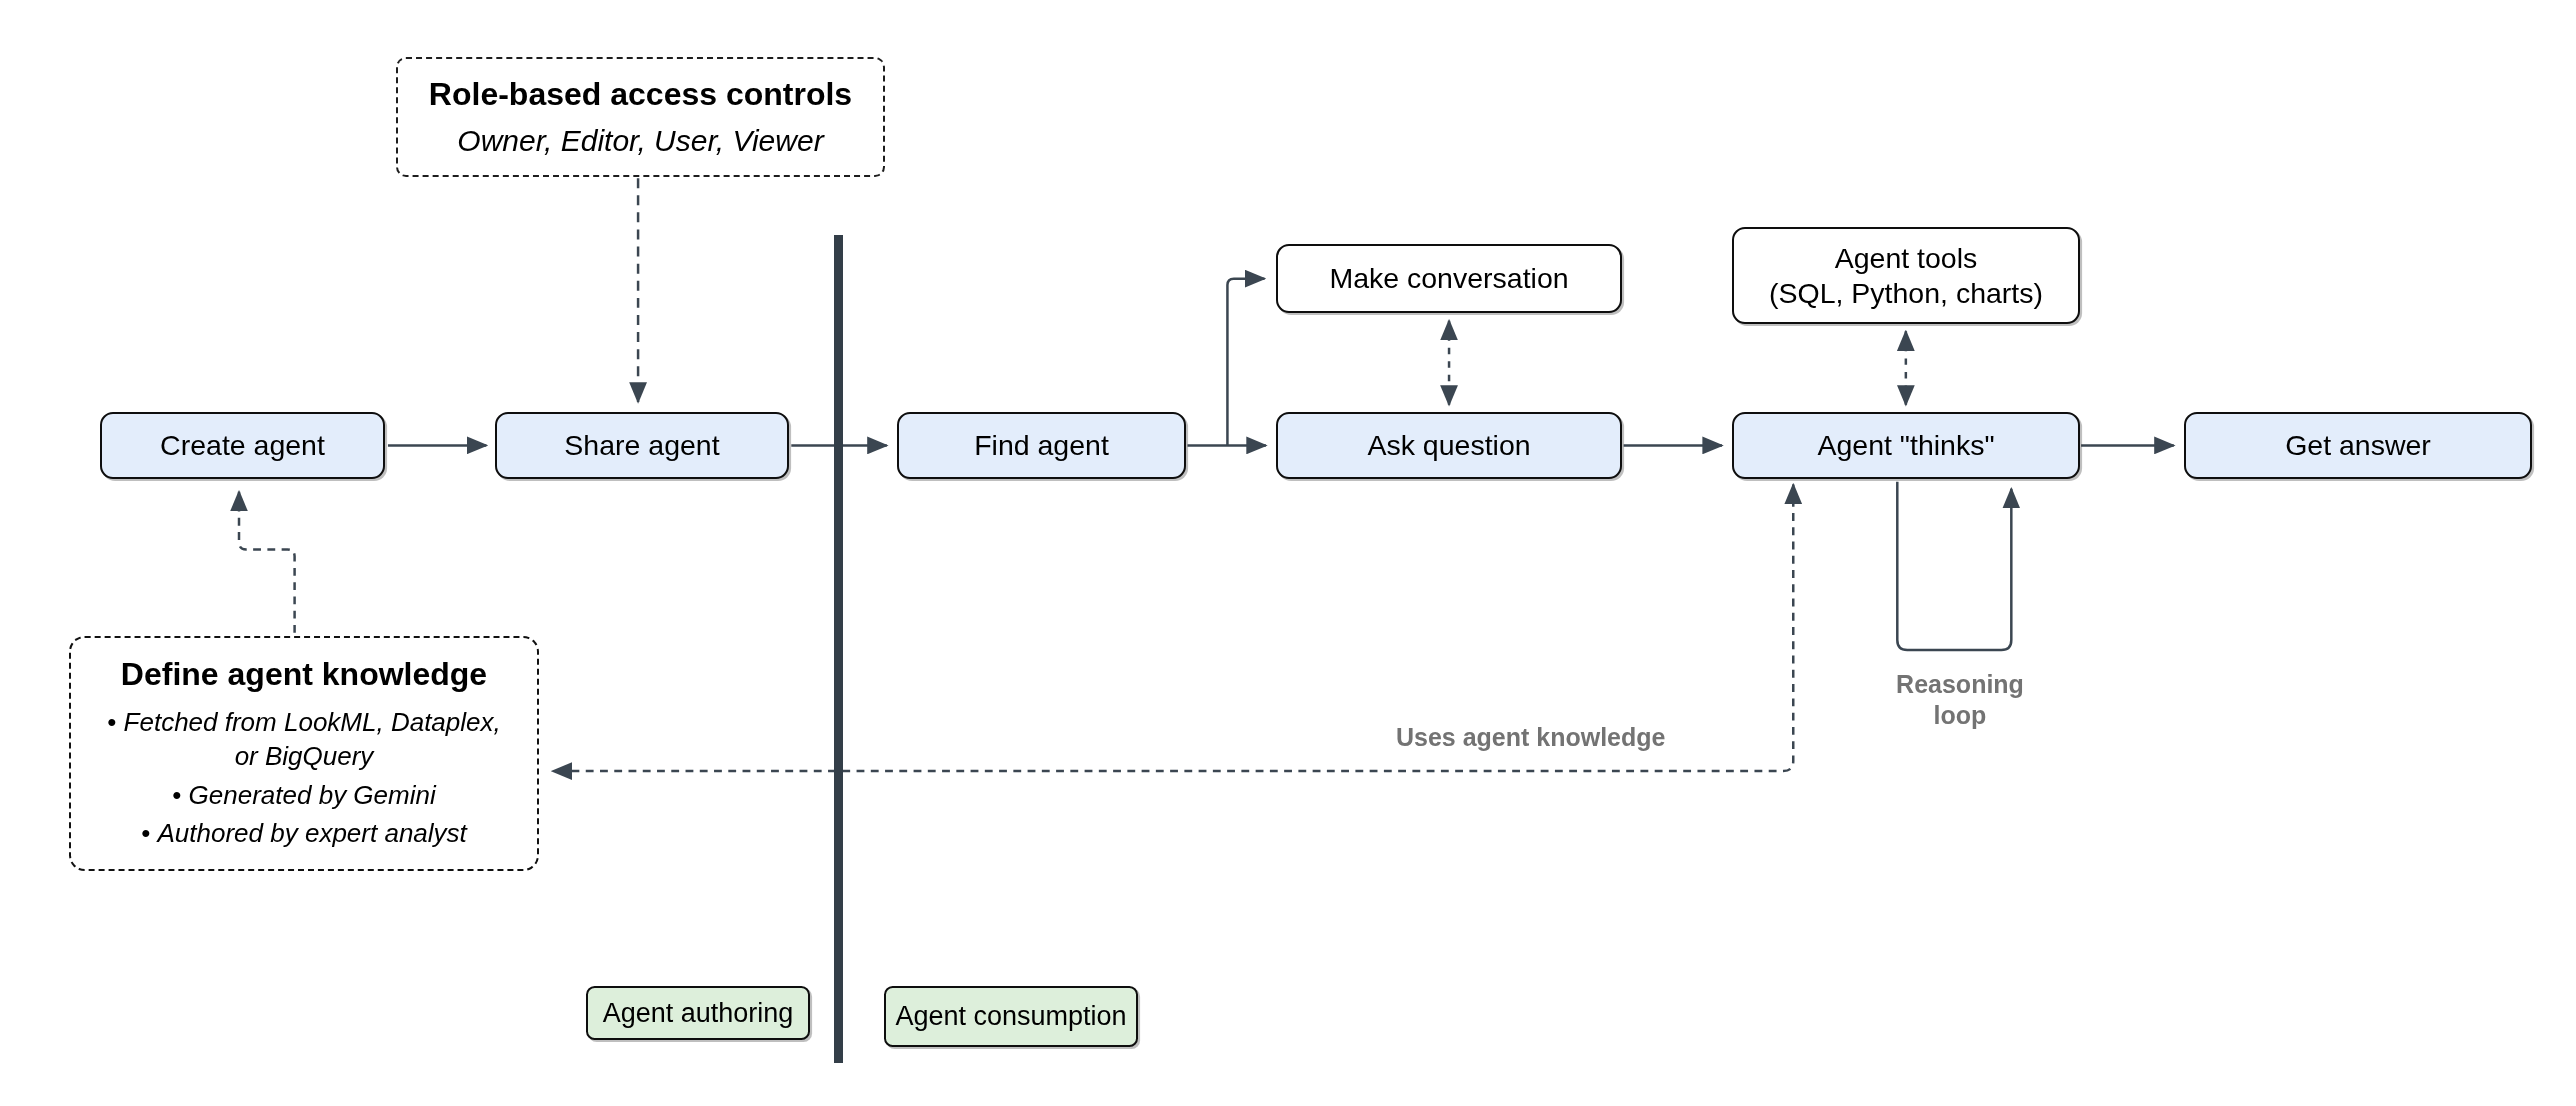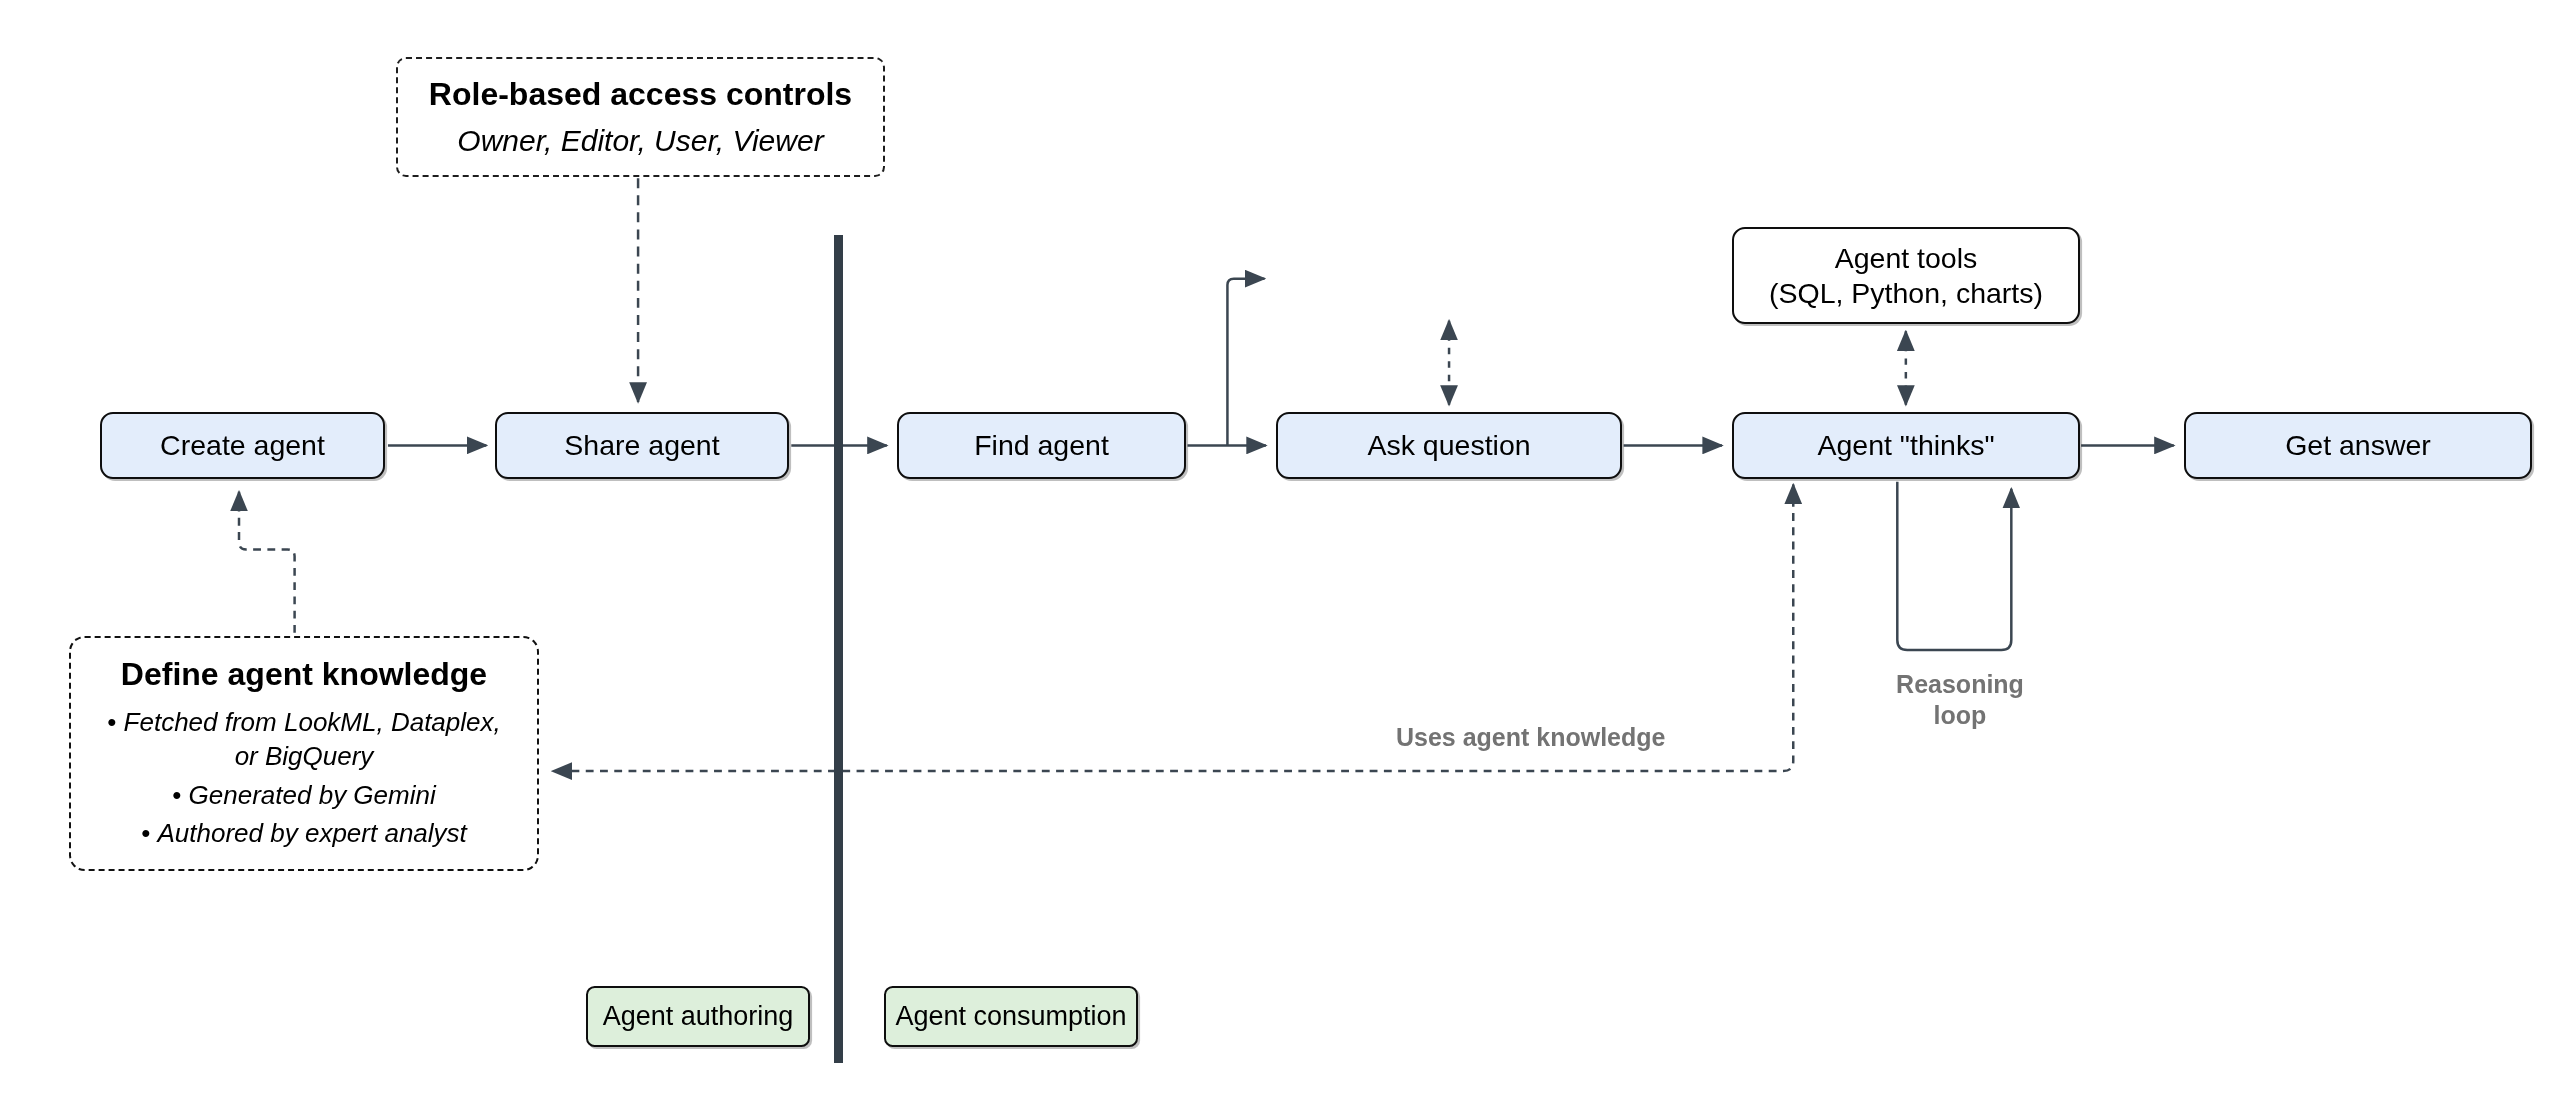--- a/index.html
+++ b/index.html
@@ -117,34 +117,35 @@
     <div class="bullet">Generated by Gemini</div>
     <div class="bullet">Authored by expert analyst</div>
   </div>
 
   <div class="node" style="left:100px;top:412px;width:285px;height:67px;">Create agent</div>
 
   <div class="node" style="left:495px;top:412px;width:294px;height:67px;">Share agent</div>
 
   <div class="node" style="left:897px;top:412px;width:289px;height:67px;">Find agent</div>
 
+  <div class="node white" style="left:1276px;top:244px;width:346px;height:69px;">Make conversation</div>
 
   <div class="node" style="left:1276px;top:412px;width:346px;height:67px;">Ask question</div>
 
   <div class="node white multi" style="left:1732px;top:227px;width:348px;height:97px;">
     <div>Agent tools</div>
     <div>(SQL, Python, charts)</div>
   </div>
 
   <div class="node" style="left:1732px;top:412px;width:348px;height:67px;">Agent "thinks"</div>
 
   <div class="node" style="left:2184px;top:412px;width:348px;height:67px;">Get answer</div>
 
   <div class="edge-label" style="left:1873px;top:669px;width:174px;">Reasoning loop</div>
 
   <div class="edge-label on-line" style="left:1372px;top:722px;width:306px;">Uses agent knowledge</div>
 
-  <div class="zone" style="left:586px;top:986px;width:224px;height:61px;">Agent authoring</div>
+  <div class="zone" style="left:586px;top:986px;width:224px;height:54px;">Agent authoring</div>
 
   <div class="zone" style="left:884px;top:986px;width:254px;height:61px;">Agent consumption</div>
 
 </div>
 
 
 </body></html>

